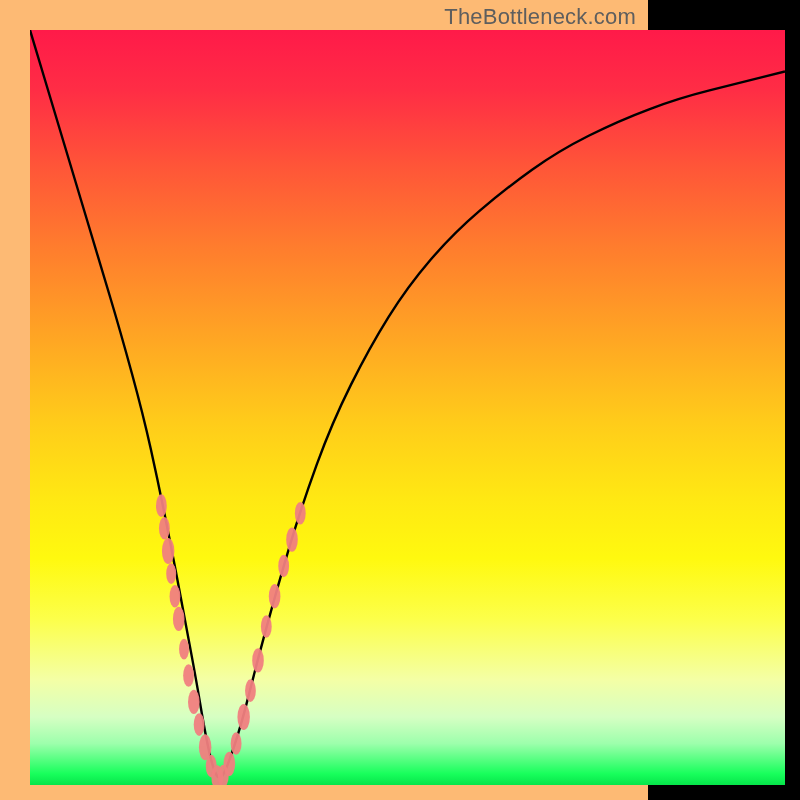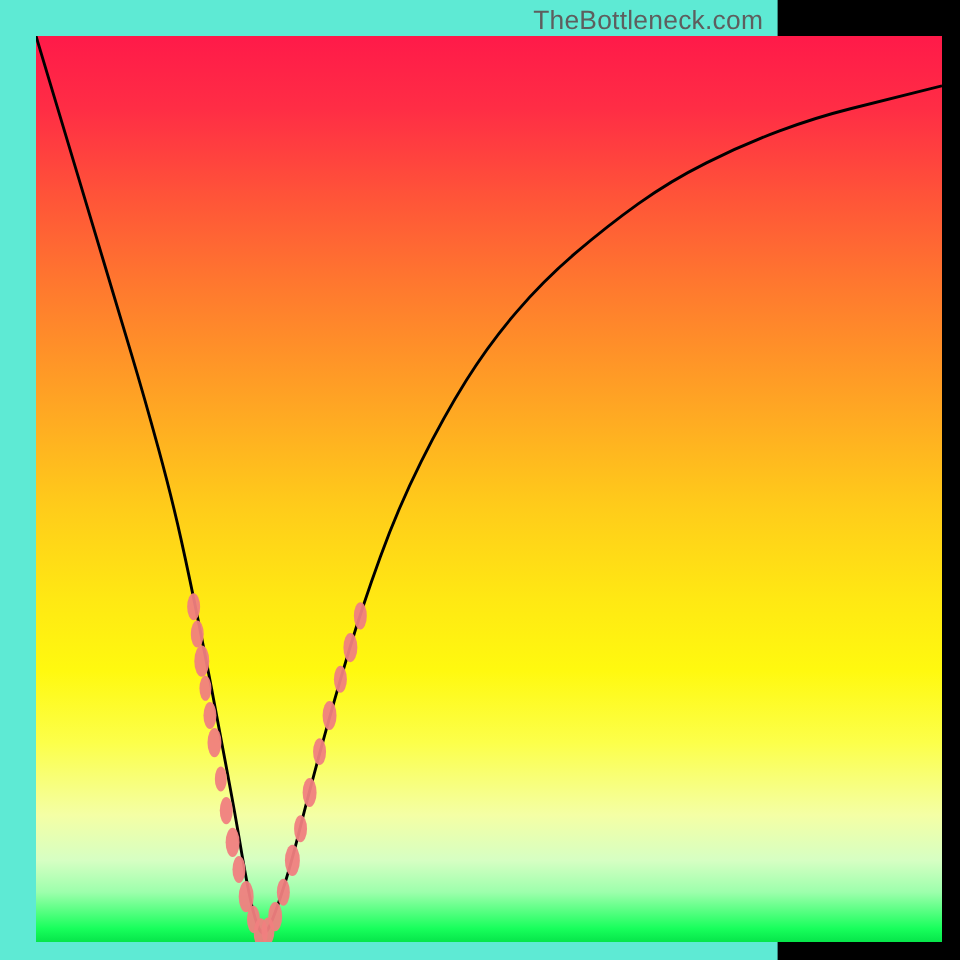--- a/index.html
+++ b/index.html
@@ -8,21 +8,21 @@
     width: 800px;
     height: 800px;
     overflow: hidden;
     background: #000;
     font-family: Arial, Helvetica, sans-serif;
   }
   .frame {
     position: relative;
     width: 648px;
     height: 800px;
-    background: #5eead4;
+    background: #fdba74;
   }
   .plot-area {
     position: absolute;
     left: 30px;
     top: 30px;
     width: 755px;
     height: 755px;
     overflow: hidden;
   }
   .gradient {

